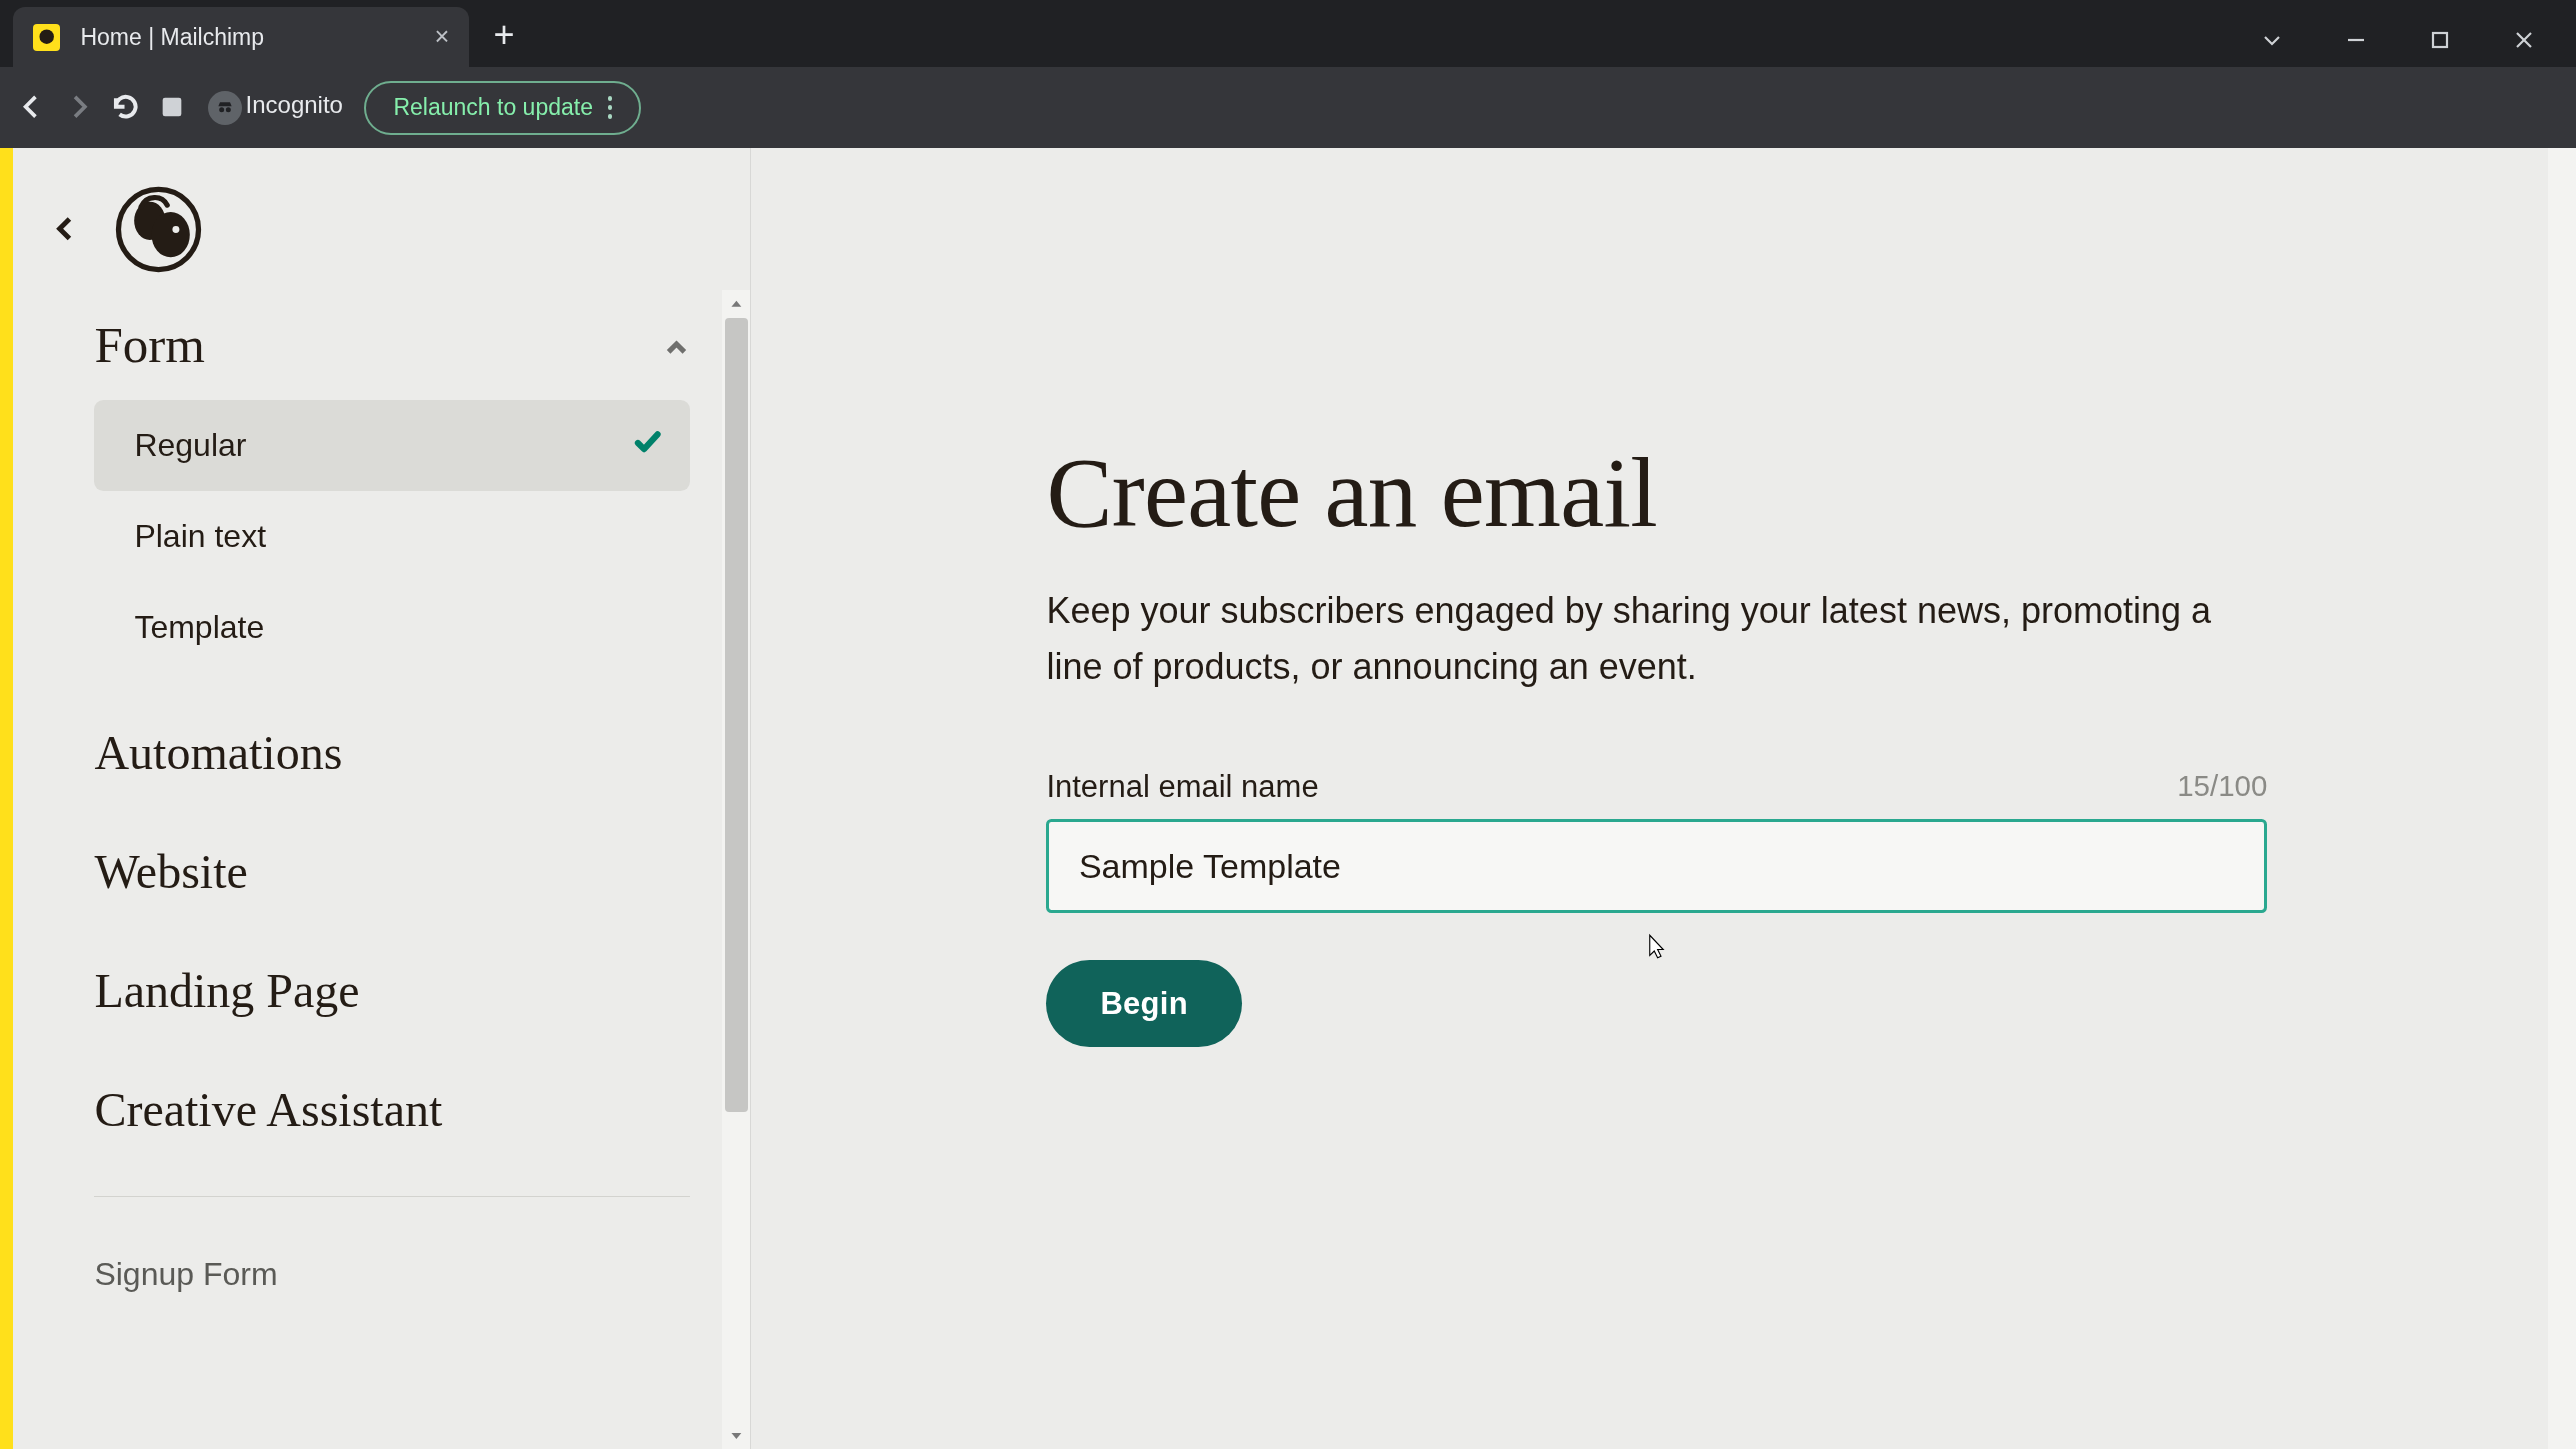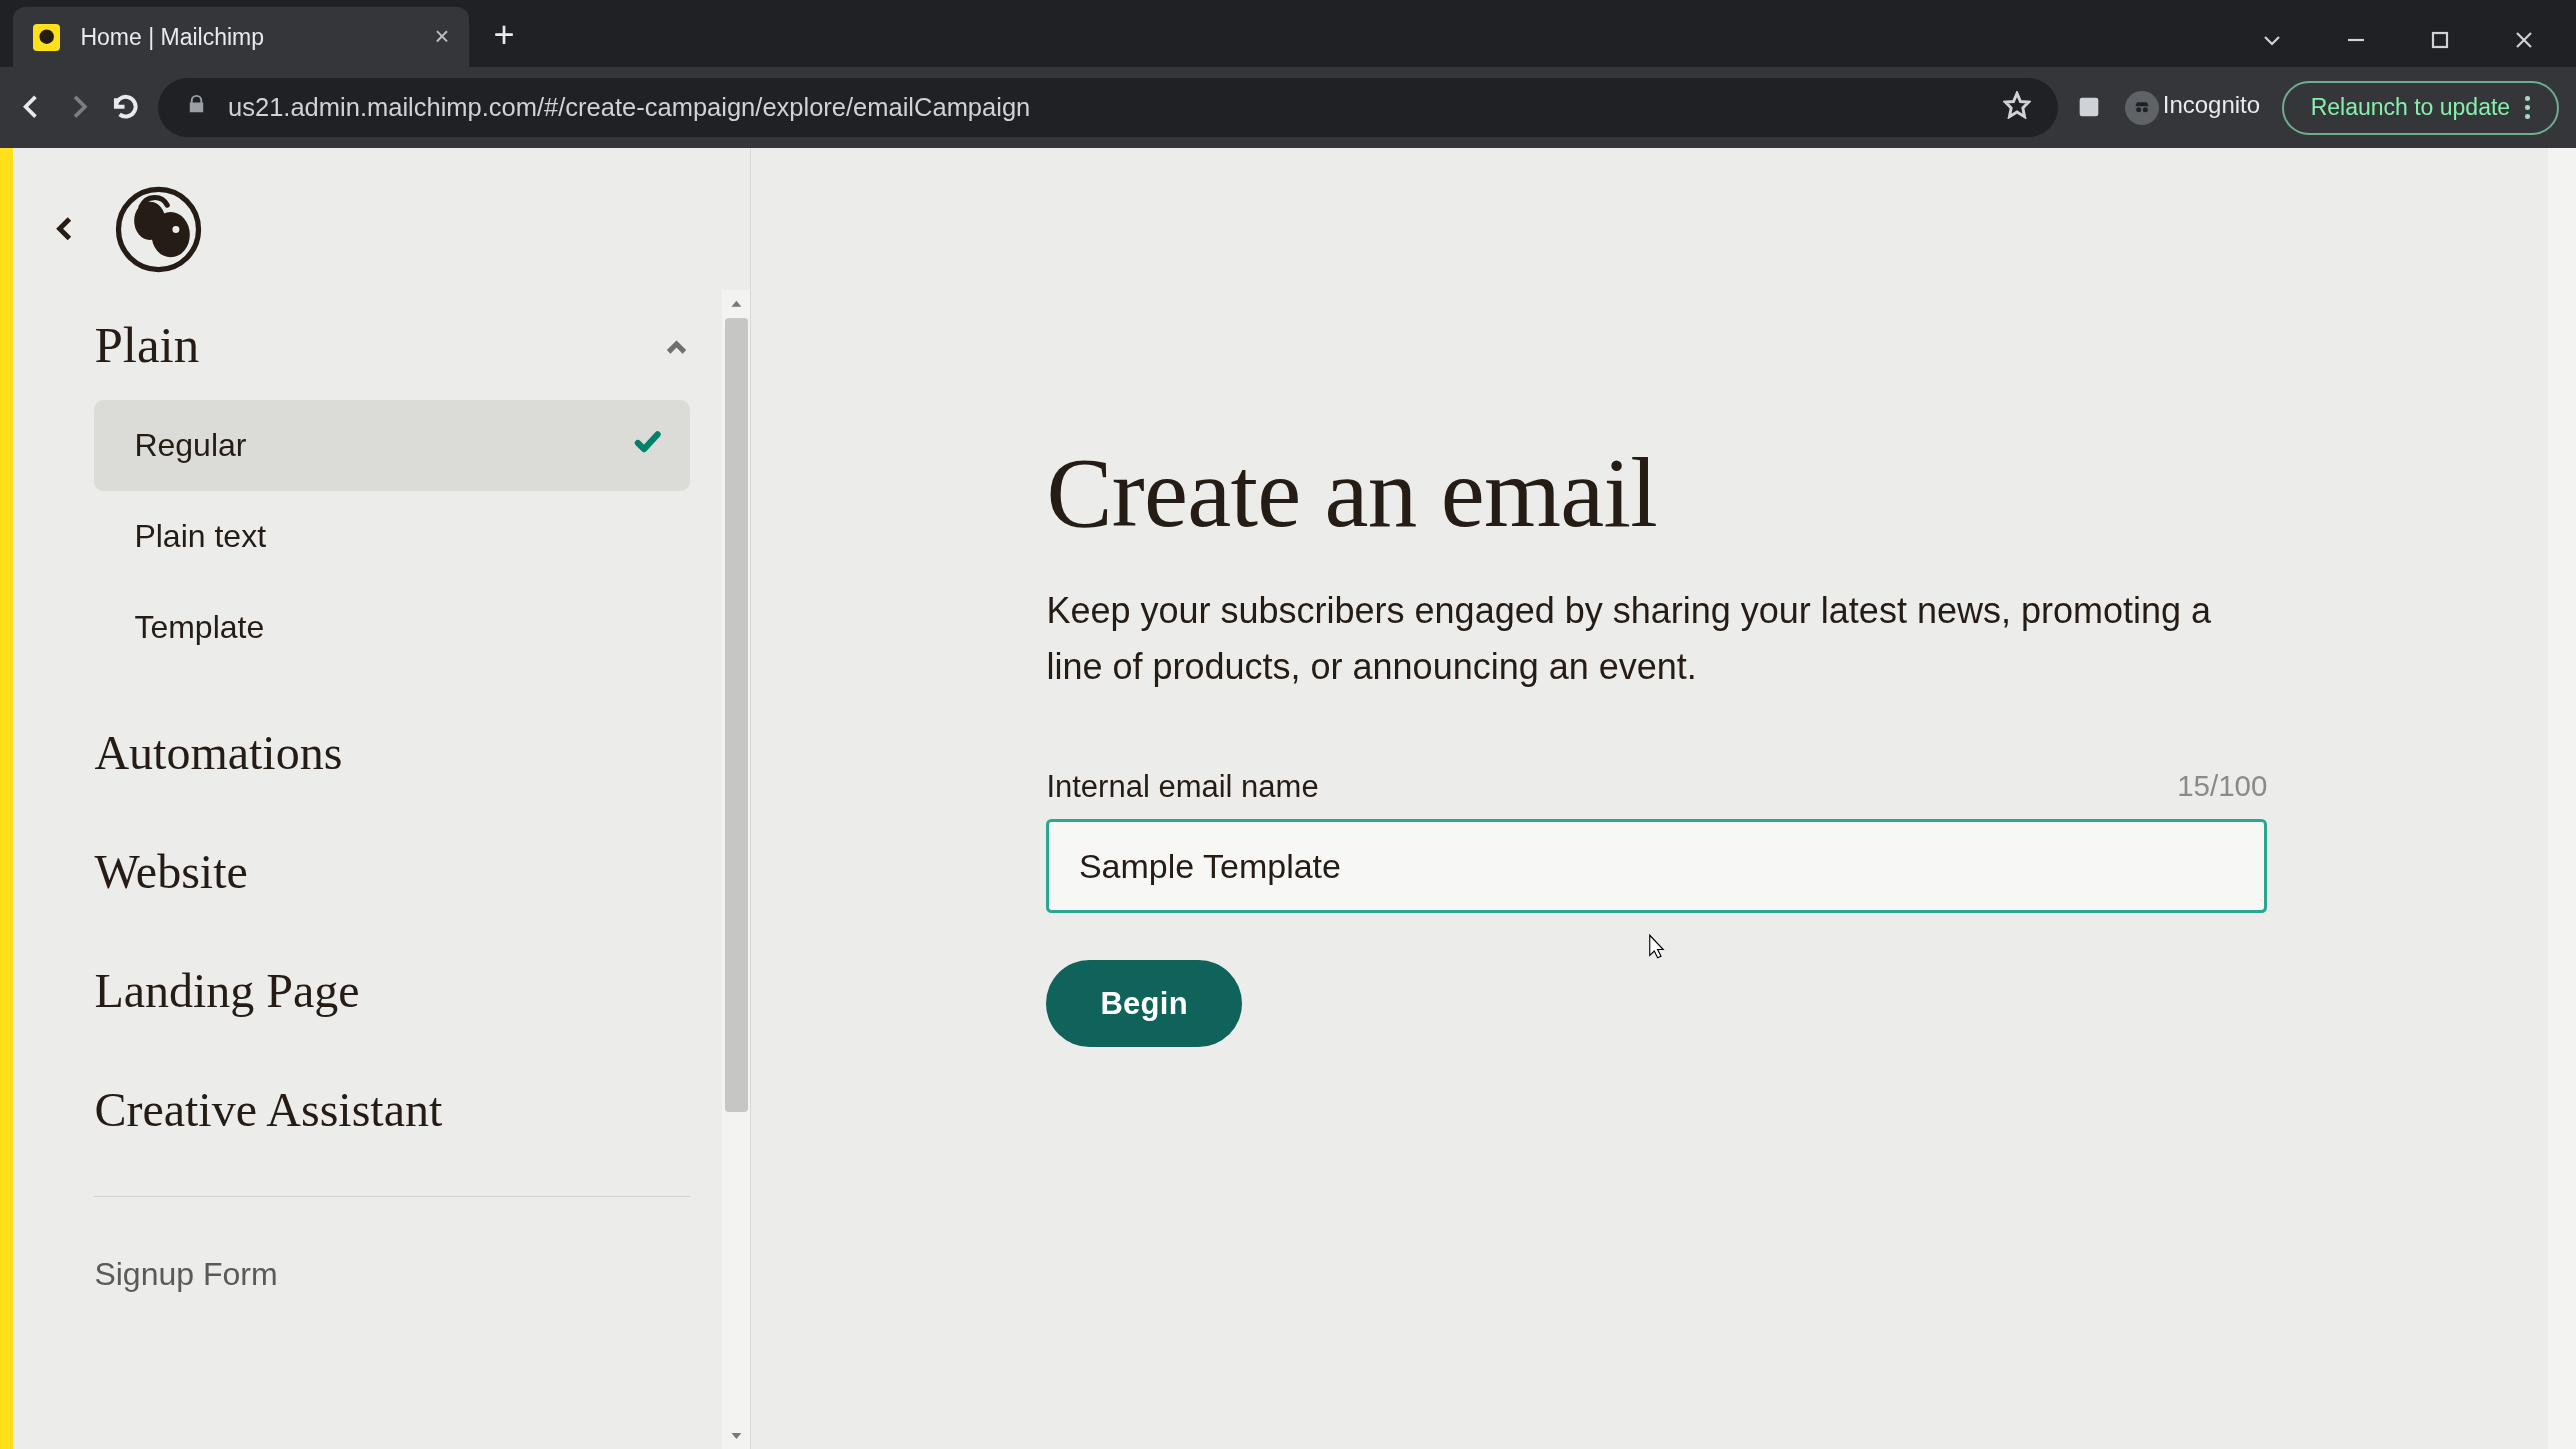--- a/index.html
+++ b/index.html
@@ -127,29 +127,20 @@
     <span class="nav-btn"><svg viewBox="0 0 24 24">
           <polyline points="15 4 7 12 15 20"></polyline>
         </svg></span>
     <span class="nav-btn dim"><svg viewBox="0 0 24 24">
           <polyline points="9 4 17 12 9 20"></polyline>
         </svg></span>
     <span class="reload-btn"><svg viewBox="0 0 24 24">
           <path d="M4 12a8 8 0 1 1 3 6.2" fill="none"></path>
           <polyline points="4 5 4 12 11 12" fill="none"></polyline>
         </svg></span>
-    <div class="url-field">
-      <span class="lock"><svg viewBox="0 0 24 24">
-            <path d="M6 10V8a6 6 0 0 1 12 0v2h1v10H5V10h1zm2 0h8V8a4 4 0 0 0-8 0v2z"></path>
-          </svg></span>
-      <span class="url-text">us21.admin.mailchimp.com/#/create-campaign/explore/emailCampaign</span>
-      <span class="star"><svg viewBox="0 0 24 24">
-            <polygon points="12 2 15 9 22 9.5 17 14.5 18.5 22 12 18 5.5 22 7 14.5 2 9.5 9 9"></polygon>
-          </svg></span>
-    </div>
     <div class="right-controls">
       <span class="ext-icon"><svg viewBox="0 0 24 24">
             <rect x="4" y="4" width="16" height="16" rx="2"></rect>
           </svg></span>
       <div class="incognito-chip">
         <span class="ico">
             <svg viewBox="0 0 24 24">
               <circle cx="8" cy="14" r="3"></circle>
               <circle cx="16" cy="14" r="3"></circle>
               <path d="M4 10h16l-2-5H6z"></path>
@@ -200,21 +191,21 @@
           <div class="vscroll-arrow bot">
               <svg viewBox="0 0 24 24">
                 <polygon points="4 8 20 8 12 18"></polygon>
               </svg>
             </div>
         </div>
 
         <div class="sidebar-content">
 
           <div class="side-group-title">
-            <span>Plain</span>
+            <span>Form</span>
             <span class="chev"><svg viewBox="0 0 24 24">
                   <polyline points="5 15 12 8 19 15"></polyline>
                 </svg></span>
           </div>
           <div class="subitem-list">
             <div class="subitem selected">
               <span>Regular</span>
               <span class="check"><svg viewBox="0 0 24 24">
                     <polyline points="4 13 9 18 20 6"></polyline>
                   </svg></span>

